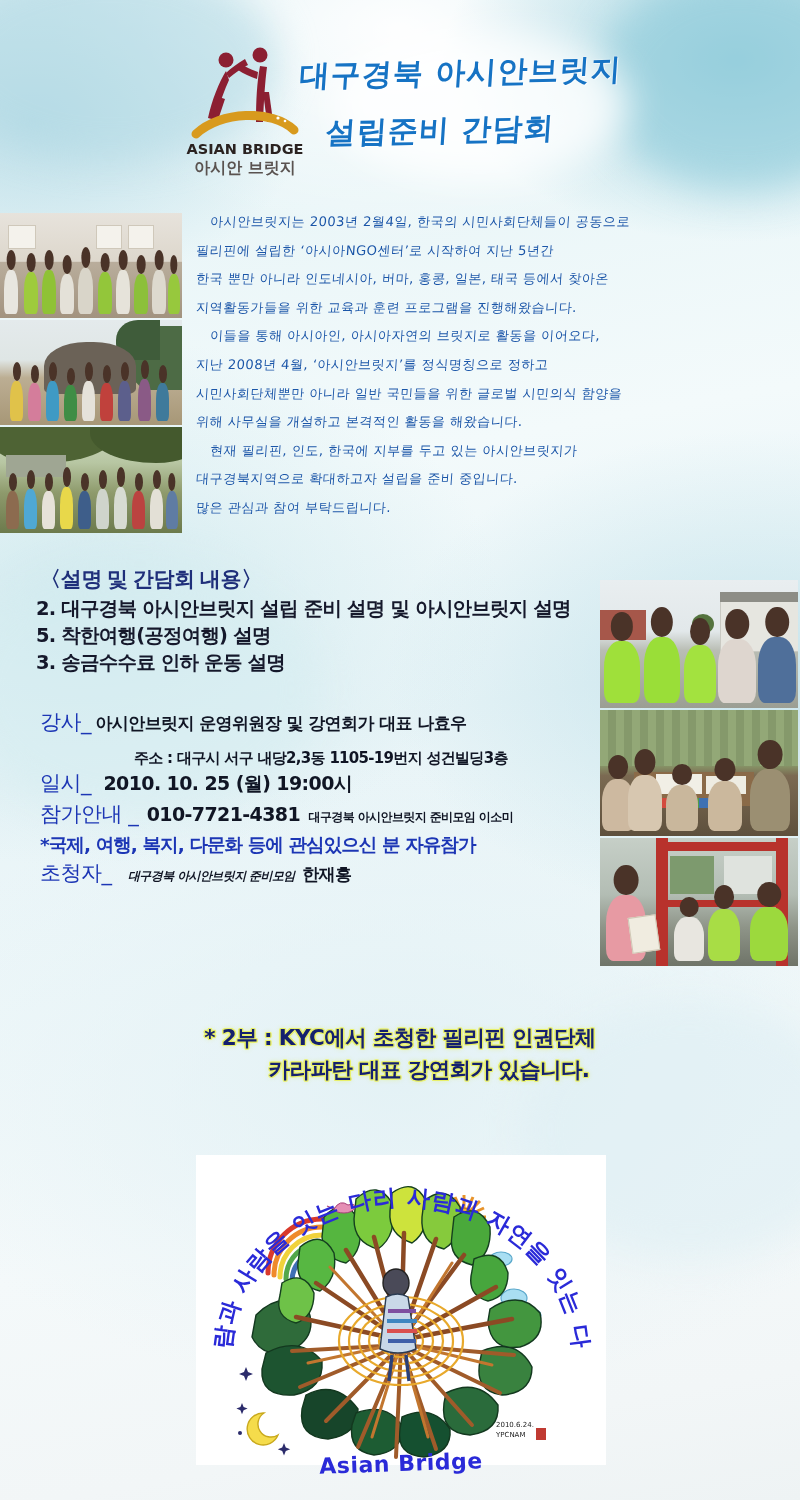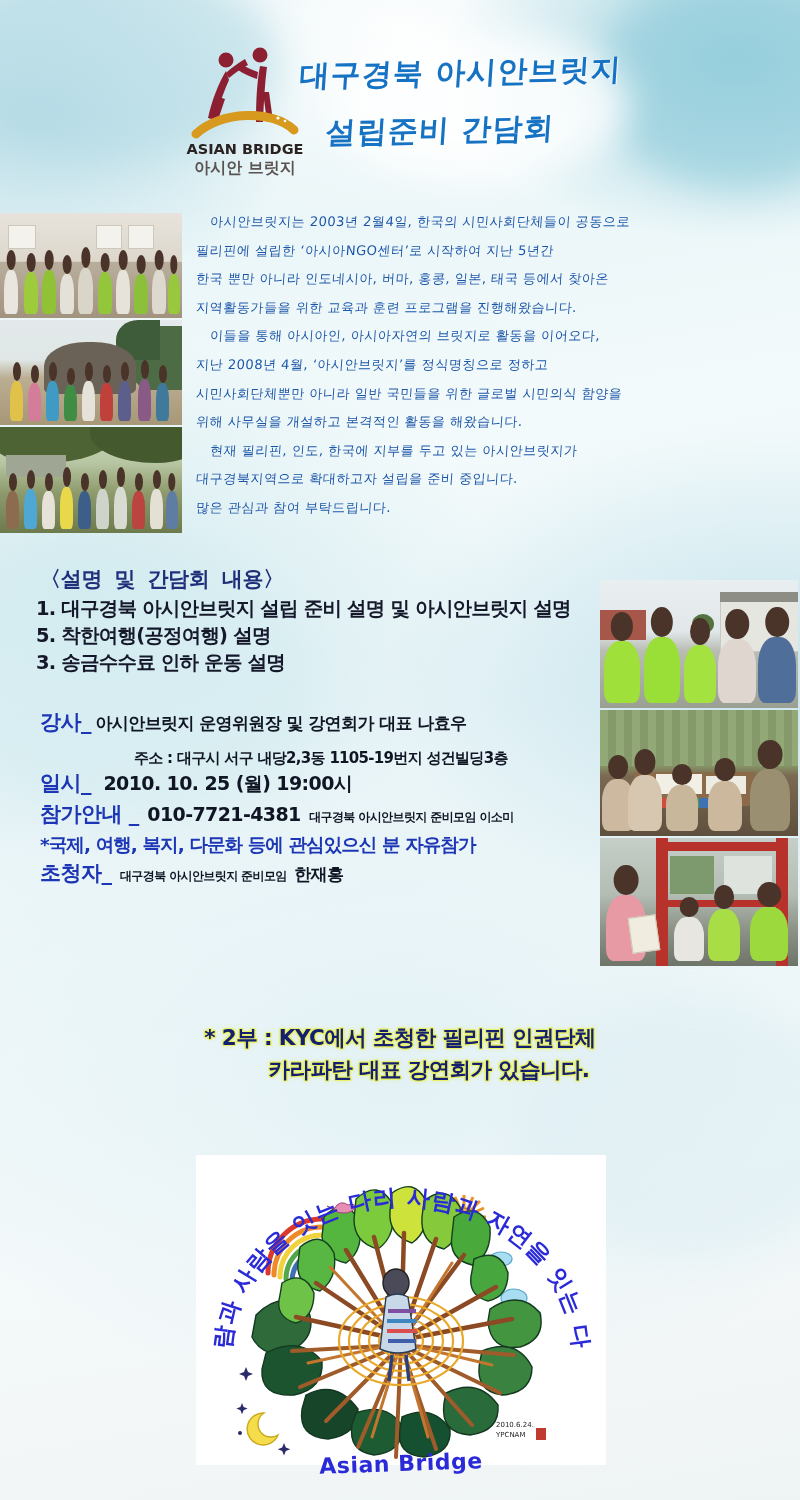--- a/index.html
+++ b/index.html
@@ -51,35 +51,35 @@
     font-family:"DejaVu Sans",sans-serif;
     color:#1a56a8;font-size:13.2px;line-height:28.6px;
     letter-spacing:.4px;white-space:nowrap;
     text-shadow:0 0 1px rgba(255,255,255,.85);
     transform:skewX(-4deg);
   }
   #intro p.ind{padding-left:14px;}
   
   #agenda{position:absolute;left:36px;top:565px;width:560px;}
   #agenda-title{
-    font-family:Liberation Mono, monospace;
+    font-family:Liberation Serif, serif;
     color:#1f2f7a;font-weight:700;font-size:21px;letter-spacing:-.3px;
     margin:0 0 2px 4px;
   }
   .agenda-item{
     font-family:"DejaVu Sans",sans-serif;
     color:#15182b;font-weight:700;font-size:19.5px;
     letter-spacing:-.8px;line-height:27px;white-space:nowrap;
   }
   
   #details{position:absolute;left:40px;top:712px;width:560px;}
   .drow{line-height:1.0;margin-bottom:7px;white-space:nowrap;}
   .dlabel{
     font-family:"DejaVu Sans",sans-serif;
-    color:#1c36b5;font-weight:700;font-size:21px;letter-spacing:-.5px;margin-top:36px;
+    color:#1c36b5;font-weight:400;font-size:21px;letter-spacing:-.5px;margin-top:36px;
   }
   .dval{
     font-family:"DejaVu Sans",sans-serif;
     color:#101524;font-weight:700;font-size:17px;letter-spacing:-.6px;
   }
   .dval.big{font-size:19px;}
   .dsub{
     font-family:"DejaVu Sans",sans-serif;
     color:#101524;font-weight:700;font-size:15px;letter-spacing:-.7px;
     margin-left:94px;display:block;margin-top:16px;margin-bottom:5px;white-space:nowrap;
@@ -224,21 +224,21 @@
     <p>지난 2008년 4월, ‘아시안브릿지’를 정식명칭으로 정하고</p>
     <p>시민사회단체뿐만 아니라 일반 국민들을 위한 글로벌 시민의식 함양을</p>
     <p>위해 사무실을 개설하고 본격적인 활동을 해왔습니다.</p>
     <p class="ind">현재 필리핀, 인도, 한국에 지부를 두고 있는 아시안브릿지가</p>
     <p>대구경북지역으로 확대하고자 설립을 준비 중입니다.</p>
     <p>많은 관심과 참여 부탁드립니다.</p>
   </div>
 
   <div id="agenda">
     <div id="agenda-title">〈설명 및 간담회 내용〉</div>
-    <div class="agenda-item">1. 대구경북 아시안브릿지 설립 준비 설명 및 아시안브릿지 설명</div>
+    <div class="agenda-item">2. 대구경북 아시안브릿지 설립 준비 설명 및 아시안브릿지 설명</div>
     <div class="agenda-item">5. 착한여행(공정여행) 설명</div>
     <div class="agenda-item">3. 송금수수료 인하 운동 설명</div>
   </div>
 
   <div id="right-photos">
 
     <div class="photo" style="left:0;top:0;width:198px;height:128px;">
       <div style="position:absolute;inset:0;background:linear-gradient(180deg,#e9eef0 0%,#e2e8ea 40%,#b9bdb4 55%,#9b9e93 100%);"></div>
       <div style="position:absolute;left:120px;top:18px;width:86px;height:52px;background:#e6e6e0;border:1px solid #c9c9c2;"></div>
       <div style="position:absolute;left:120px;top:12px;width:86px;height:10px;background:#8d8d86;"></div>
@@ -299,21 +299,21 @@
     <div class="drow" style="margin-top:10px;">
       <span class="dlabel">참가안내 _</span>
       <span class="dval big" style="margin-left:4px;">010-7721-4381</span>
       <span class="dsmall" style="margin-left:4px;">대구경북 아시안브릿지 준비모임 이소미</span>
     </div>
 
     <div class="dnote">*국제, 여행, 복지, 다문화 등에 관심있으신 분 자유참가</div>
 
     <div class="drow">
       <span class="dlabel">초청자_</span>
-      <span class="dsmall" style="margin-left:4px;">대구경북 아시안브릿지 준비모임</span>
+      <span class="dsmall" style="margin-left:12px;font-style:italic;">대구경북 아시안브릿지 준비모임</span>
       <span class="dval" style="margin-left:3px;">한재홍</span>
     </div>
   </div>
 
   <div id="part2">
     <div>* 2부 : KYC에서 초청한 필리핀 인권단체</div>
     <div class="l2">카라파탄 대표 강연회가 있습니다.</div>
   </div>
 
   <div id="artwork">

